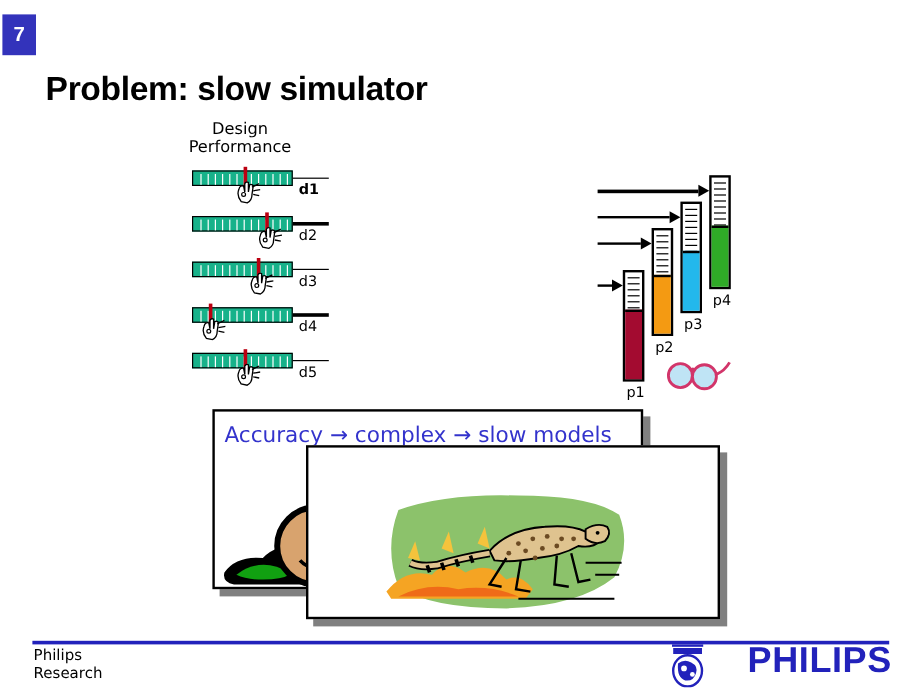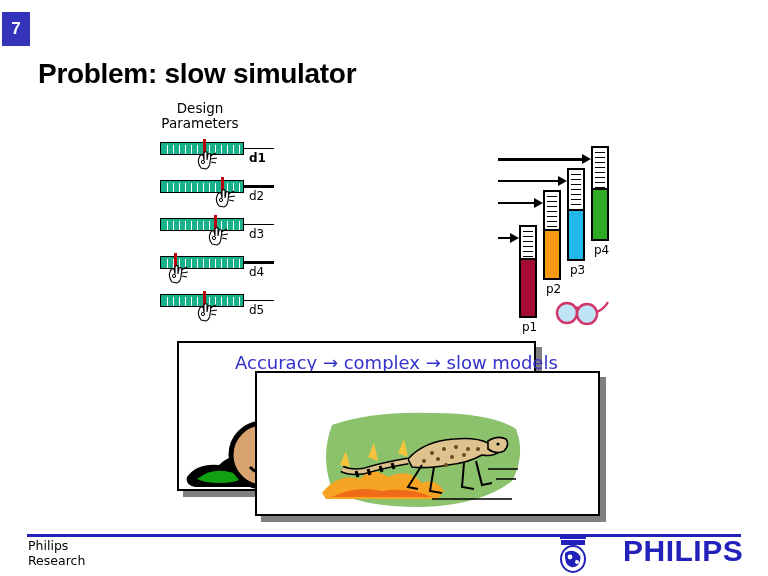--- a/index.html
+++ b/index.html
@@ -82,21 +82,21 @@
   
   .callout{position:absolute;background:#ffffff;border:2px solid #000;box-sizing:border-box;}
   .callout-shadow{position:absolute;background:#808080;}
   .callout-text{
     position:absolute;left:0;width:100%;
     font-family:"DejaVu Sans", sans-serif;
     font-size:18px;color:#3333cc;white-space:nowrap;
   }
   #callout-slow{left:177px;top:341px;width:359px;height:150px;}
   #callout-slow-shadow{left:183px;top:347px;width:359px;height:150px;}
-  #callout-slow-text{top:9px;text-align:left;padding-left:8px;box-sizing:border-box;margin-left:48px;}
+  #callout-slow-text{top:9px;text-align:left;padding-left:8px;box-sizing:border-box;}
   #callout-fast{left:255px;top:371px;width:345px;height:145px;}
   #callout-fast-shadow{left:261px;top:377px;width:345px;height:145px;}
   #callout-fast-text{top:9px;text-align:center;}
 
   
   #footer-rule{position:absolute;left:27px;top:534px;width:714px;height:3px;background:#2222bb;}
   #footer-left{
     position:absolute;left:28px;top:538px;
     font-family:"DejaVu Sans", sans-serif;font-size:12.5px;color:#000;line-height:15px;
   }
@@ -115,21 +115,21 @@
 
 <div id="slide-number-badge">
   <span>7</span>
 </div>
 <div id="page-title">Problem: slow simulator</div>
 
 <div id="diagram">
 
   <div id="design-parameters-heading" class="col-heading">
     <div>Design</div>
-    <div>Parameters</div>
+    <div>Performance</div>
   </div>
 
 
 
   <div id="sliders-layer">
       <div class="slider-row" style="top: 142px;">
         <div class="slider-track" style="background: rgb(23, 178, 138);">
           <div class="tick" style="left: 6px;"></div>
           <div class="tick" style="left: 12px;"></div>
           <div class="tick" style="left: 18px;"></div>

